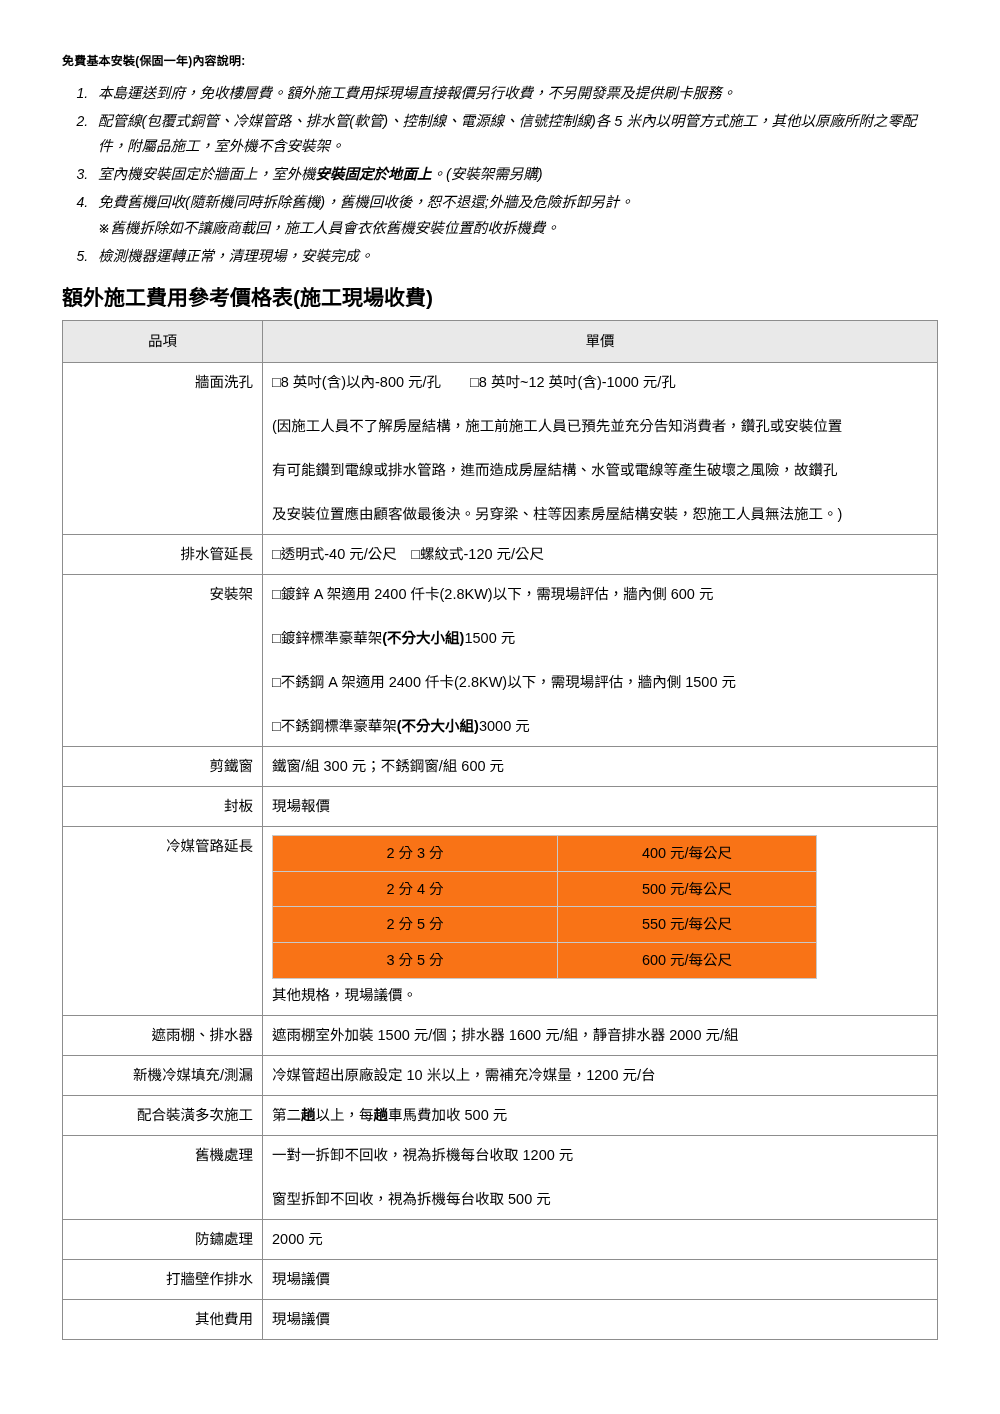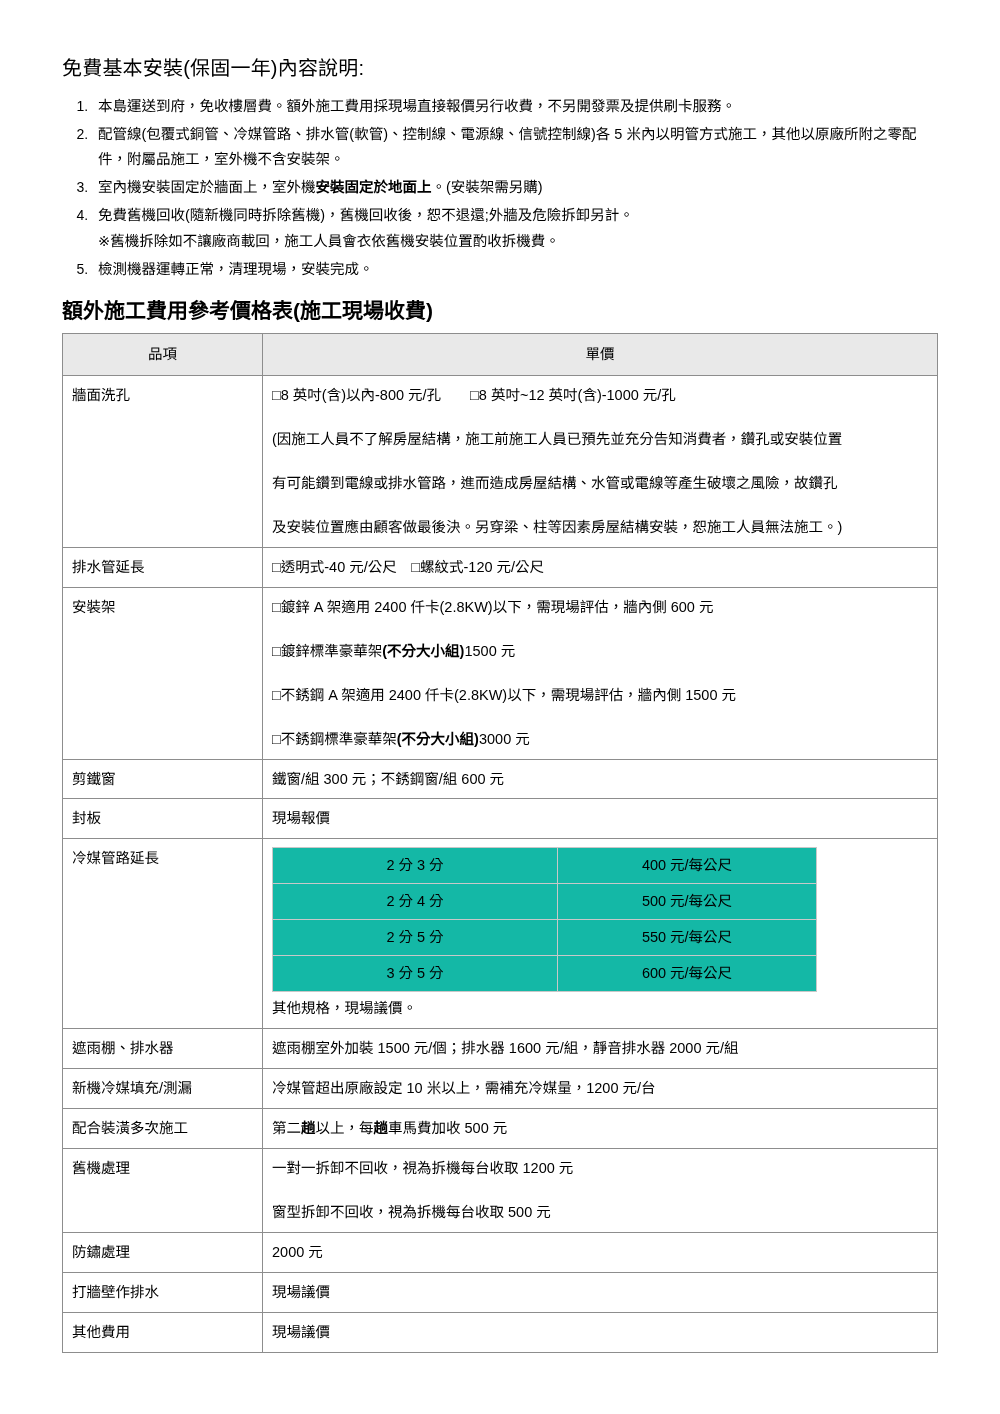--- a/index.html
+++ b/index.html
@@ -15,29 +15,30 @@
     font-size: 14.5px;
     line-height: 1.6;
   }
   .page {
     width: 1000px;
     min-height: 1414px;
     box-sizing: border-box;
     padding: 52px 62px 40px 62px;
   }
   h1.doc-title {
-    font-size: 20px;
-    font-weight: normal;
+    font-size: 12px;
+    font-weight: bold;
     margin: 0 0 10px 0;
     letter-spacing: 0.2px;
   }
   ol.notes {
     margin: 0 0 4px 0;
     padding-left: 30px;
     list-style: decimal;
+    font-style: italic;
   }
   ol.notes > li {
     margin-bottom: 3px;
     padding-left: 6px;
     line-height: 1.72;
   }
   ol.notes > li::marker {
     font-size: 14px;
   }
   .sub-note {
@@ -64,38 +65,38 @@
     line-height: 1.72;
   }
   table.price thead th {
     background: #e9e9e9;
     text-align: center;
     font-weight: normal;
     padding: 8px 6px;
   }
   col.c-item { width: 200px; }
   td.item-cell {
-    text-align: left;
+    text-align: right;
   }
   td.val-cell p {
     margin: 0;
   }
   td.val-cell p + p {
     margin-top: 19px;
   }
   
   table.sub {
     border-collapse: collapse;
     width: 545px;
     margin: 1px 0 4px 0;
     table-layout: fixed;
   }
   table.sub td {
     border: 1px solid #c8c8c8;
-    background: #14b8a6;
+    background: #f97316;
     text-align: center;
     padding: 5px 6px;
     font-size: 14.5px;
   }
   table.sub td.spec { width: 272px; }
   .bold { font-weight: bold; }
   .after-sub {
     margin-top: 2px;
   }
 </style>

